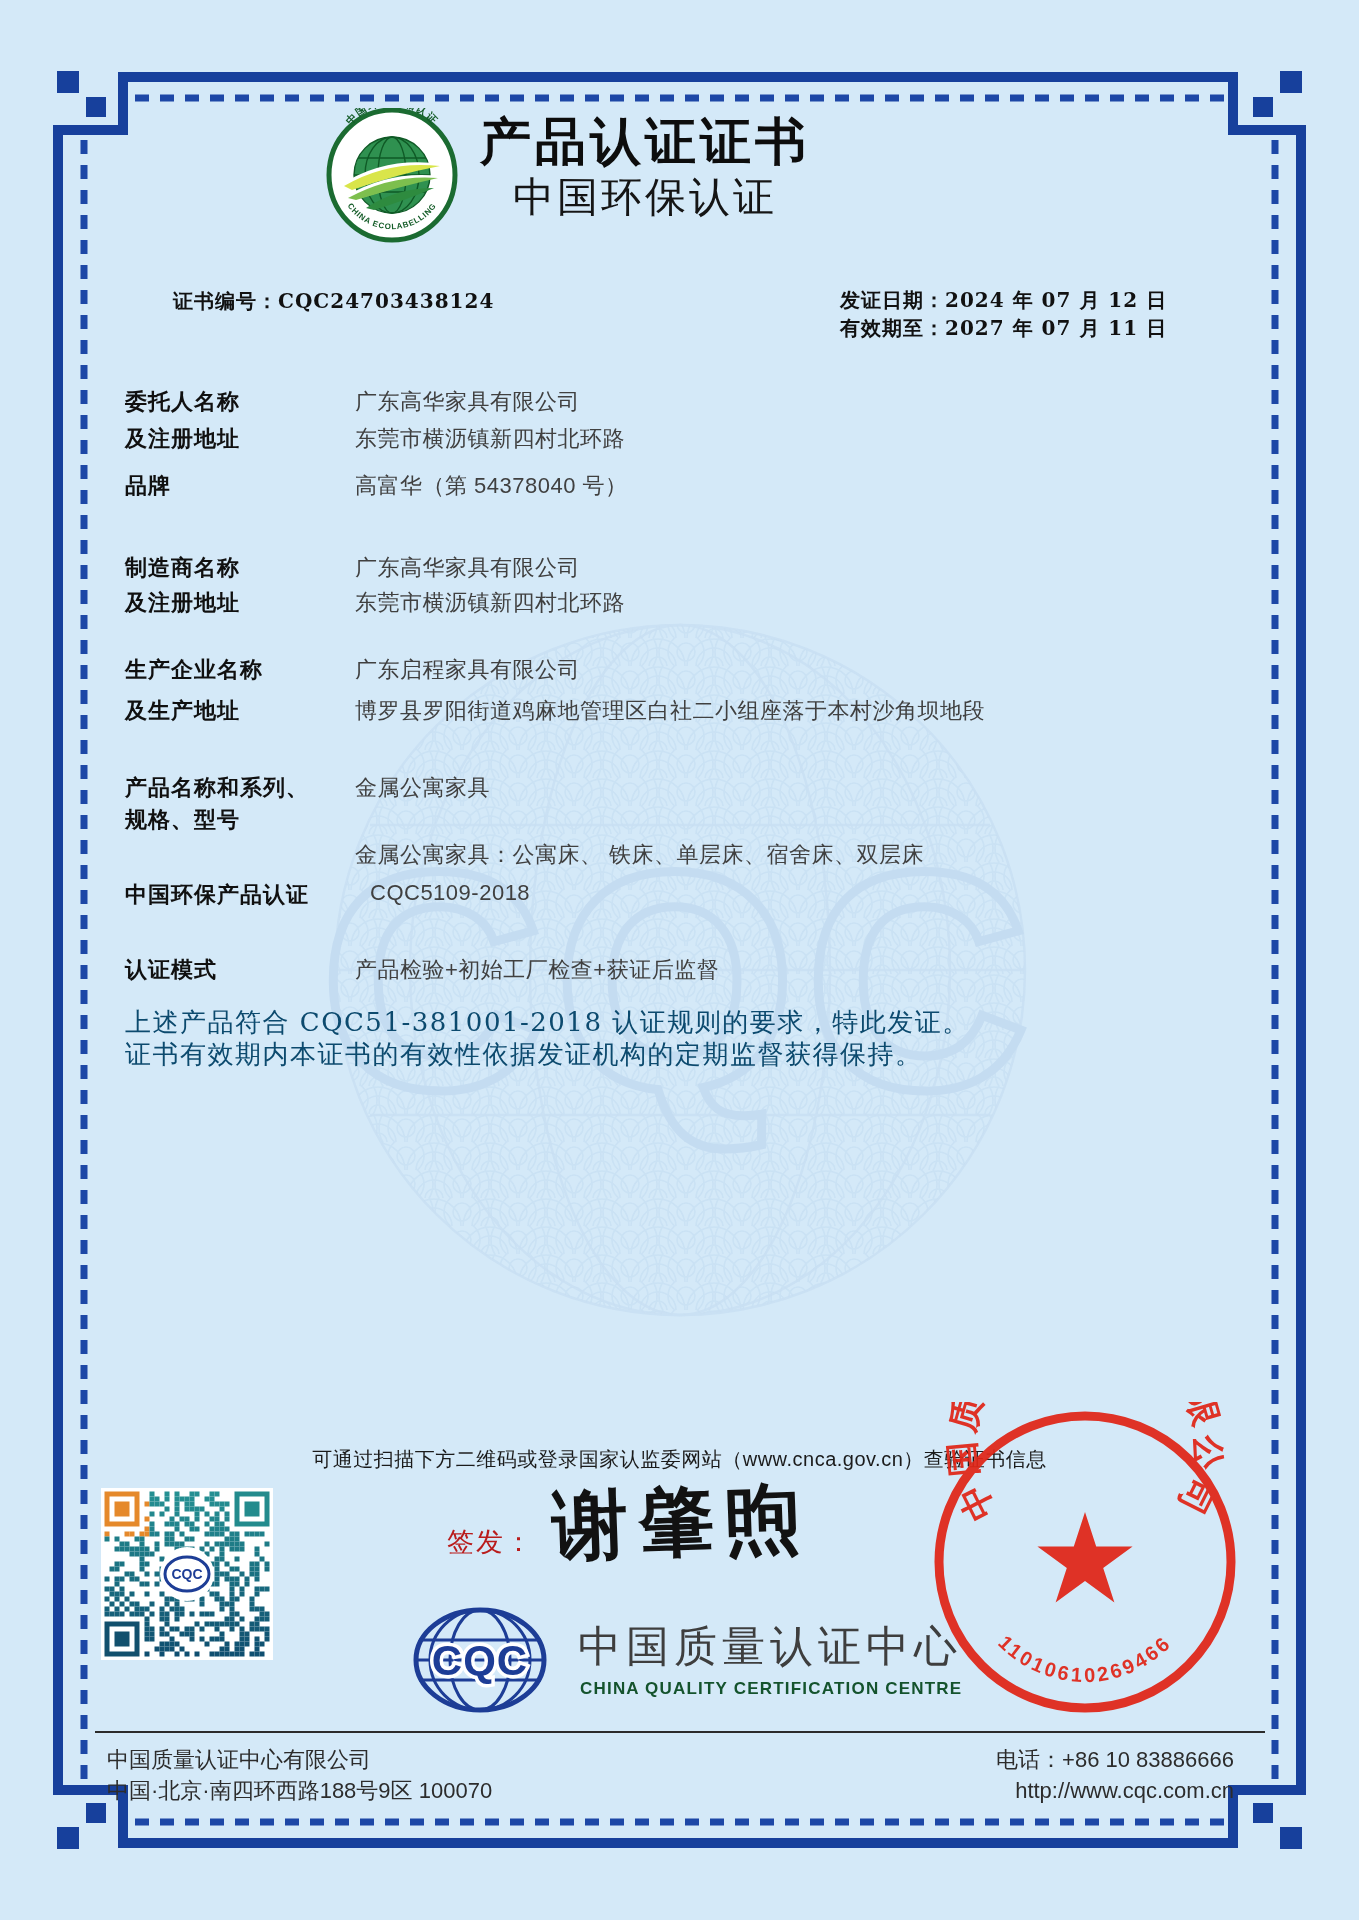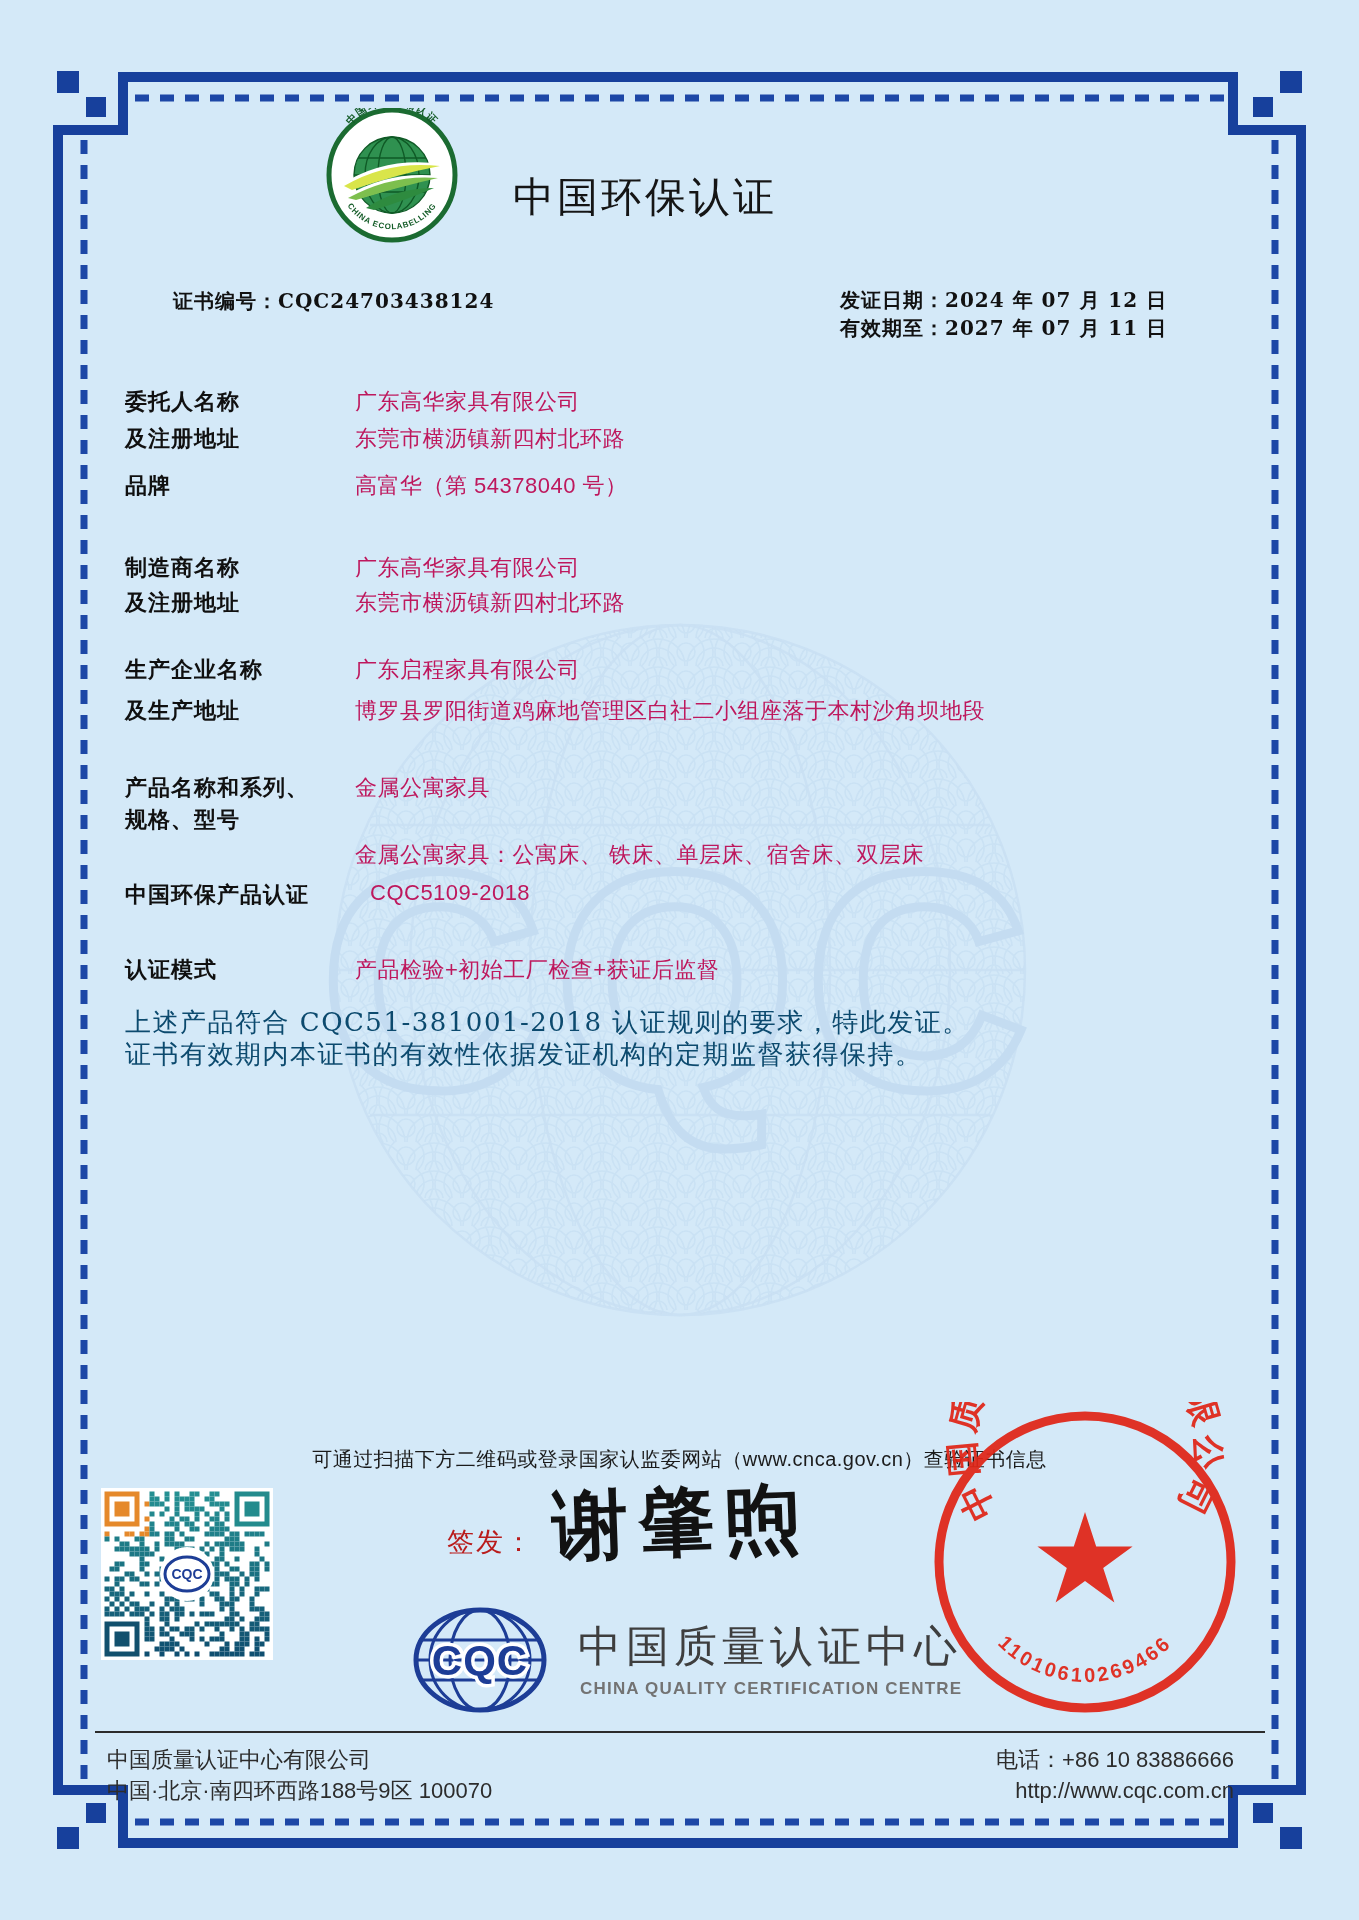--- a/index.html
+++ b/index.html
@@ -4,27 +4,27 @@
 <style>
   html,body{margin:0;padding:0;}
   body{width:1359px;height:1920px;font-family:"Liberation Sans",sans-serif;}
   .page{position:relative;width:1359px;height:1920px;background:#d4e9f8;overflow:hidden;}
   .abs{position:absolute;}
   .kai{font-family:"DejaVu Serif",serif;}
   .title{font-size:51px;font-weight:700;color:#0d0d0d;letter-spacing:4px;text-align:center;}
   .subtitle{font-size:41px;font-weight:500;color:#151515;letter-spacing:3px;text-align:center;}
   .meta{font-size:20px;font-weight:600;color:#111;letter-spacing:1px;}
   .flabel{font-size:22px;font-weight:700;color:#101010;letter-spacing:1px;}
-  .fvalue{font-size:22px;font-weight:400;color:#be185d;letter-spacing:0.5px;}
+  .fvalue{font-size:22px;font-weight:400;color:#404040;letter-spacing:0.5px;}
   .stmt{font-size:26px;font-weight:500;color:#0c4a6e;letter-spacing:1.5px;}
   .scan{font-size:20px;color:#1b1b1b;text-align:center;width:100%;letter-spacing:0.5px;}
   .signlabel{font-size:27px;color:#b91c1c;letter-spacing:2px;}
   .signature{font-family:"DejaVu Serif",serif;font-size:76px;font-weight:700;color:#121212;transform:rotate(-2deg);letter-spacing:10px;white-space:nowrap;}
   .orgcn{font-size:43px;font-weight:500;color:#3e3e3e;letter-spacing:5px;}
-  .orgen{font-size:17px;font-weight:700;color:#737373;letter-spacing:1.2px;}
+  .orgen{font-size:17px;font-weight:700;color:#14532d;letter-spacing:1.2px;}
   .footer-l{font-size:22px;color:#2c2c2c;line-height:31px;}
   .footer-r{font-size:22px;color:#2c2c2c;line-height:31px;text-align:right;}
   .sep{background:#2b2b2b;}
   .wm{opacity:0.55;pointer-events:none;}
 </style>
 </head>
 <body>
 
 <div class="page">
 
@@ -97,20 +97,21 @@
     <path d="M22 90 Q66 66 112 70 Q76 78 30 92 Z" fill="#7dbf4e"></path>
     <path d="M40 100 Q70 80 108 80 Q80 92 48 102 Z" fill="#2e8b3f"></path>
     <text font-size="10.5" font-weight="bold" fill="#145c28" letter-spacing="1.5">
       <textPath href="#ecoTop" startOffset="50%" text-anchor="middle">中国环保产品认证</textPath>
     </text>
     <text font-size="8" font-weight="bold" fill="#145c28" letter-spacing="0.8">
       <textPath href="#ecoBot" startOffset="50%" text-anchor="middle">CHINA ECOLABELLING</textPath>
     </text>
   </svg>
 
+  <div class="abs title" style="left:480px;top:108px;width:330px">产品认证证书</div>
   <div class="abs subtitle" style="left:480px;top:170px;width:330px">中国环保认证</div>
 
   <div class="abs meta kai" style="left:173px;top:288px">
     <span>证书编号：</span><span>CQC24703438124</span>
   </div>
   <div class="abs meta kai" style="left:840px;top:286px;line-height:28px">
     <div><span>发证日期：</span><span>2024 年 07 月 12 日</span></div>
     <div><span>有效期至：</span><span>2027 年 07 月 11 日</span></div>
   </div>
 

